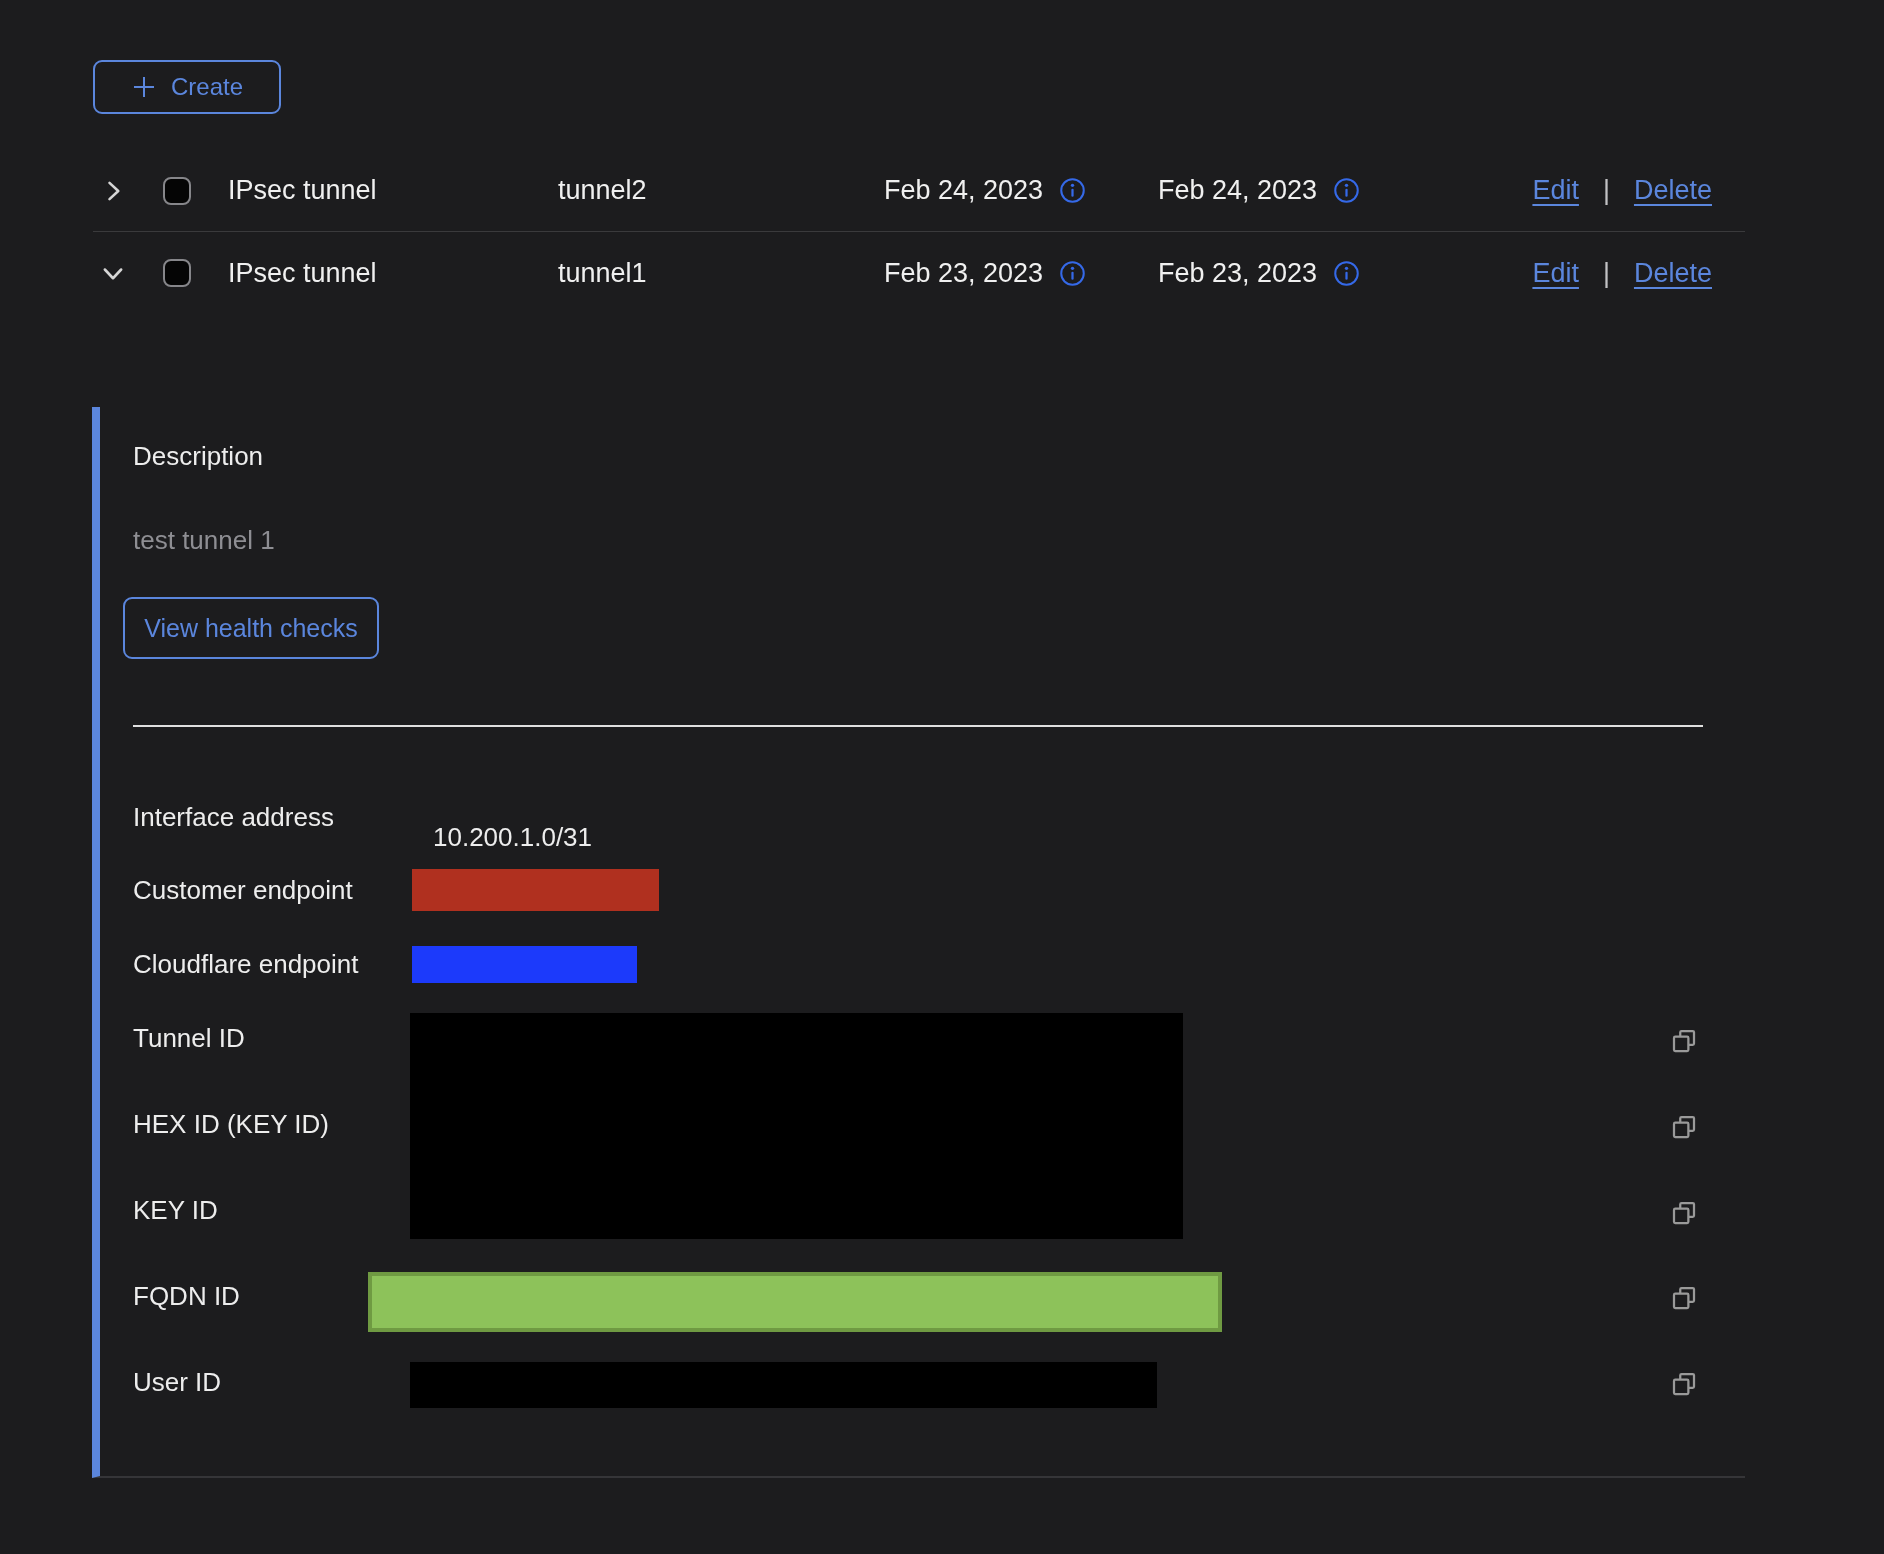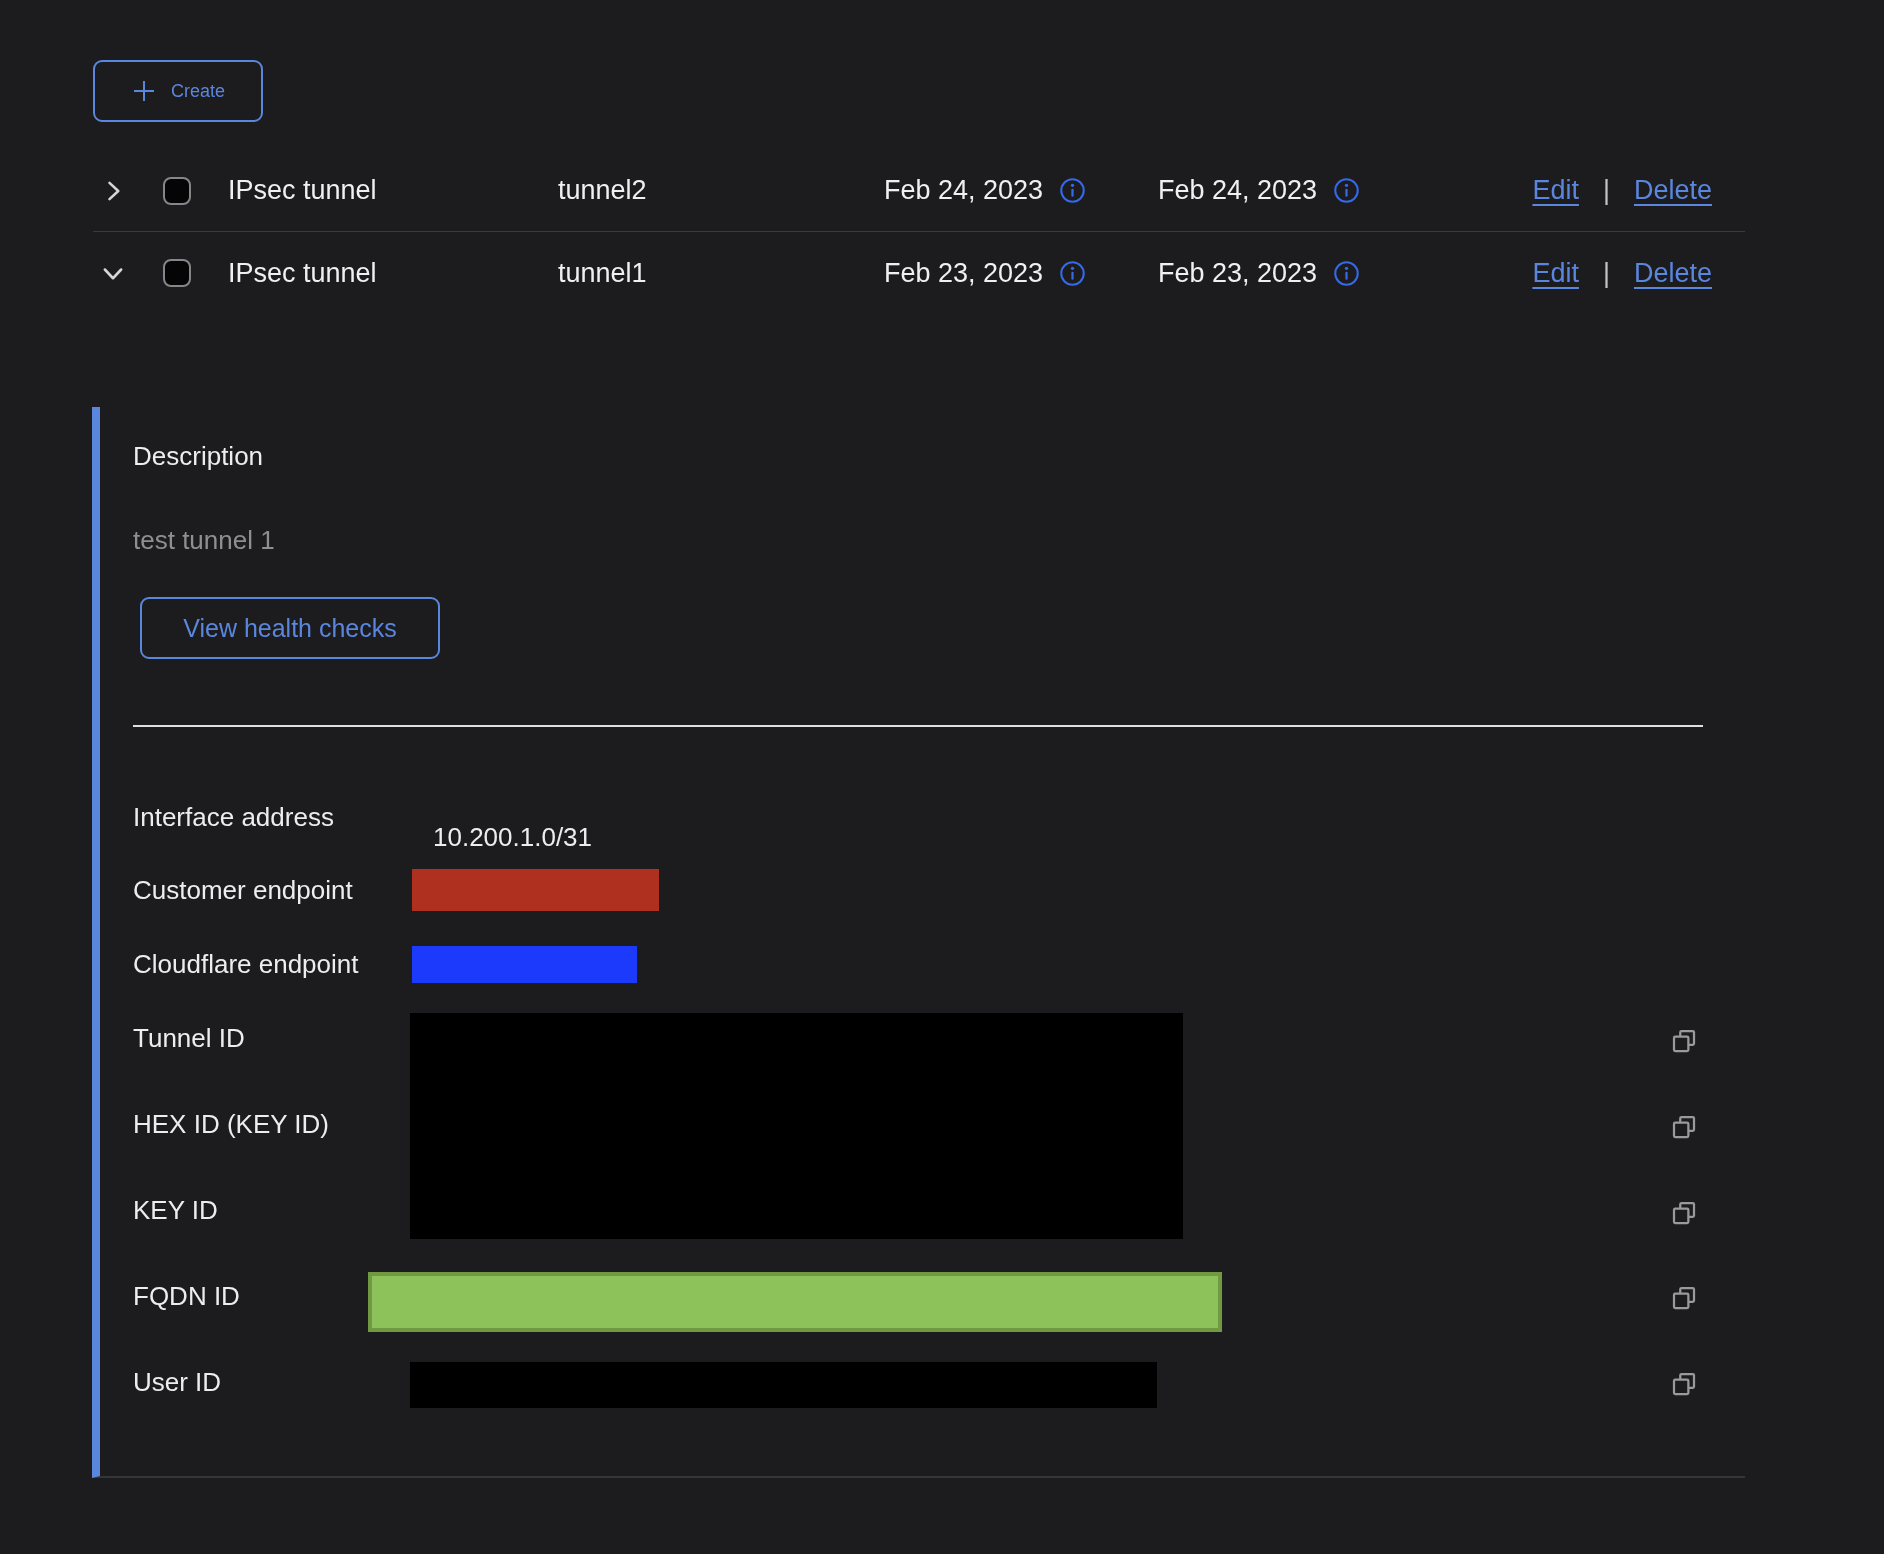--- a/index.html
+++ b/index.html
@@ -8,25 +8,25 @@
     position:relative;
     background:#1C1C1E;
     color:#EDEDED;
     font-family:"Liberation Sans", sans-serif;
     overflow:hidden;
   }
 
   
   .create-btn {
     position:absolute; left:93px; top:60px;
-    height:62px; padding:0 36px;
+    height:54px; padding:0 36px;
     display:flex; align-items:center; gap:14px;
     background:transparent;
     border:2px solid #5B86DD; border-radius:9px;
-    color:#5B86DD; font-size:18px; font-family:inherit;
+    color:#5B86DD; font-size:24px; font-family:inherit;
     cursor:pointer;
   }
   .create-btn svg { display:block; }
 
   
   .table { position:absolute; left:93px; top:150px; width:1652px; }
   .trow  { display:flex; align-items:center; height:82px; border-bottom:1px solid #3A3A3C; font-size:27px; color:#F0F0F0; }
   .thead { height:93px; font-weight:bold; color:#F5F5F5; }
   .row2  { border-bottom:none; }
   .c-exp   { width:70px; padding-left:6px; display:flex; align-items:center; }
@@ -52,22 +52,22 @@
     width:1653px; height:1071px;
     border-left:8px solid #5B86DD;
     border-bottom:2px solid #353538;
   }
   .expanded .abs { position:absolute; }
   .lbl { font-size:26px; color:#EDEDED; line-height:32px; white-space:nowrap; }
   .muted { color:#8E8E93; }
   .val { font-size:26px; color:#EDEDED; line-height:32px; }
 
   .health-btn {
-    position:absolute; left:40px; top:190px;
-    width:300px; height:62px;
+    position:absolute; left:23px; top:190px;
+    width:256px; height:62px;
     background:transparent;
     border:2px solid #5B86DD; border-radius:9px;
     color:#5B86DD; font-size:25px; font-family:inherit; cursor:pointer;
   }
   .hr-light { position:absolute; left:33px; top:318px; width:1570px; height:2px; background:#DFDFDF; }
 
   .redact { position:absolute; }
   .r-red   { left:312px; top:462px; width:247px; height:42px; background:#B0301F; }
   .r-blue  { left:312px; top:539px; width:225px; height:37px; background:#1C3AFB; }
   .r-black-big  { left:310px; top:606px; width:773px; height:226px; background:#000000; }

